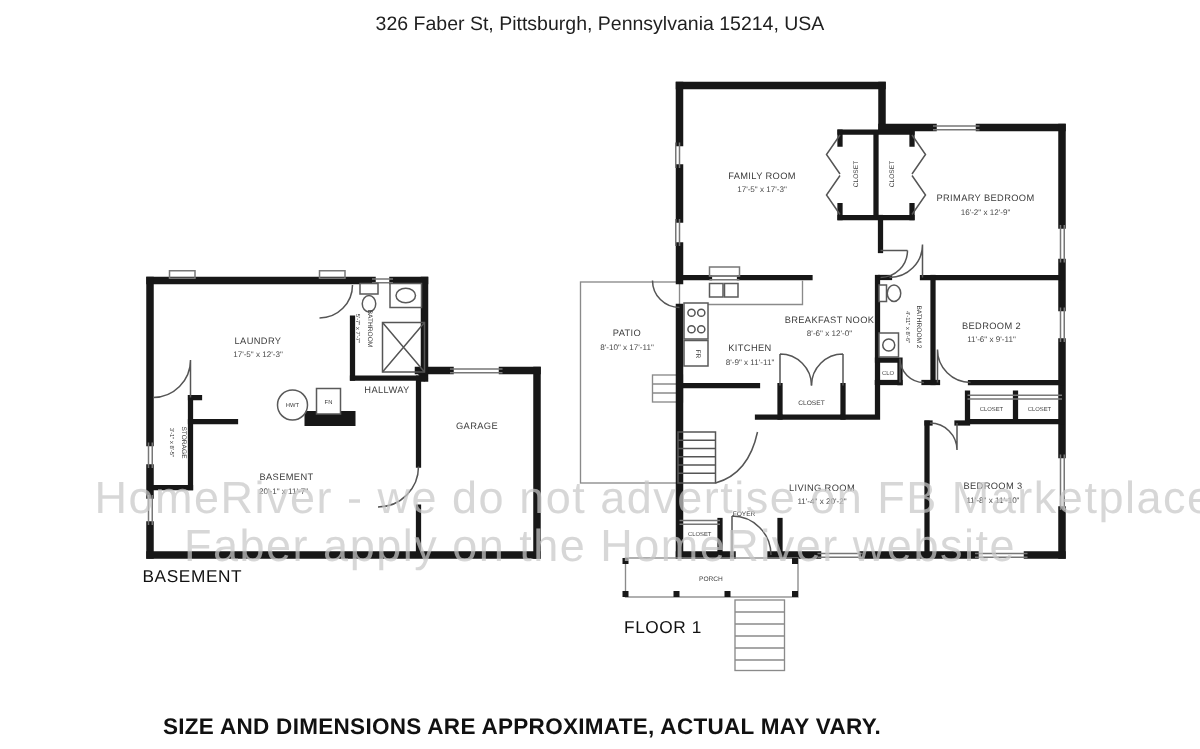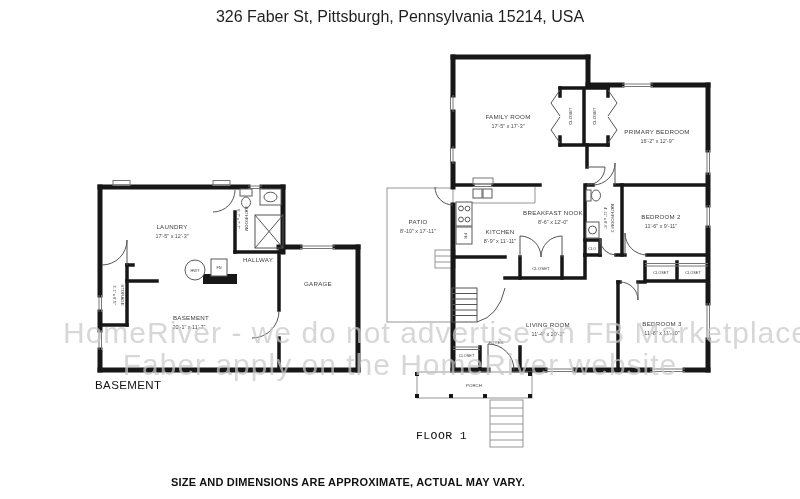--- a/index.html
+++ b/index.html
@@ -1,24 +1,24 @@
 <!DOCTYPE html>
 <html><head>
 <meta charset="utf-8">
 <style>
   html,body{margin:0;padding:0;}
   body{width:800px;height:499px;background:#ffffff;position:relative;overflow:hidden;
        font-family:"Liberation Sans", sans-serif;}
   .hdr{position:absolute;top:8px;left:0;width:800px;text-align:center;
-       font-size:16px;color:#1f1f1f;}
+       font-size:13px;color:#1f1f1f;}
   .plan-title{position:absolute;font-size:11.5px;color:#111;letter-spacing:.4px;}
   .t-basement{left:95px;top:379px;}
-  .t-floor1{left:416px;top:429px;font-family:Liberation Mono, monospace;}
+  .t-floor1{left:416px;top:413px;}
   .footer{position:absolute;top:476px;left:0;width:696px;text-align:center;
-          font-size:11px;font-weight:bold;color:#111;letter-spacing:.2px;}
+          font-size:15px;font-weight:bold;color:#111;letter-spacing:.2px;}
   .wm{position:absolute;left:0;width:800px;text-align:center;color:#c9c9c9;
       opacity:.72;font-size:30px;letter-spacing:1px;pointer-events:none;z-index:5;
       white-space:nowrap;}
   .wm1{top:316px;transform:translateX(36px);}
   .wm2{top:348px;}
   svg{position:absolute;}
   .sv-b{left:90px;top:178px;}
   .sv-f{left:380px;top:50px;}
   svg text{fill:#3d3d3d;}
   .rn{font-size:6.2px;letter-spacing:.25px;}

